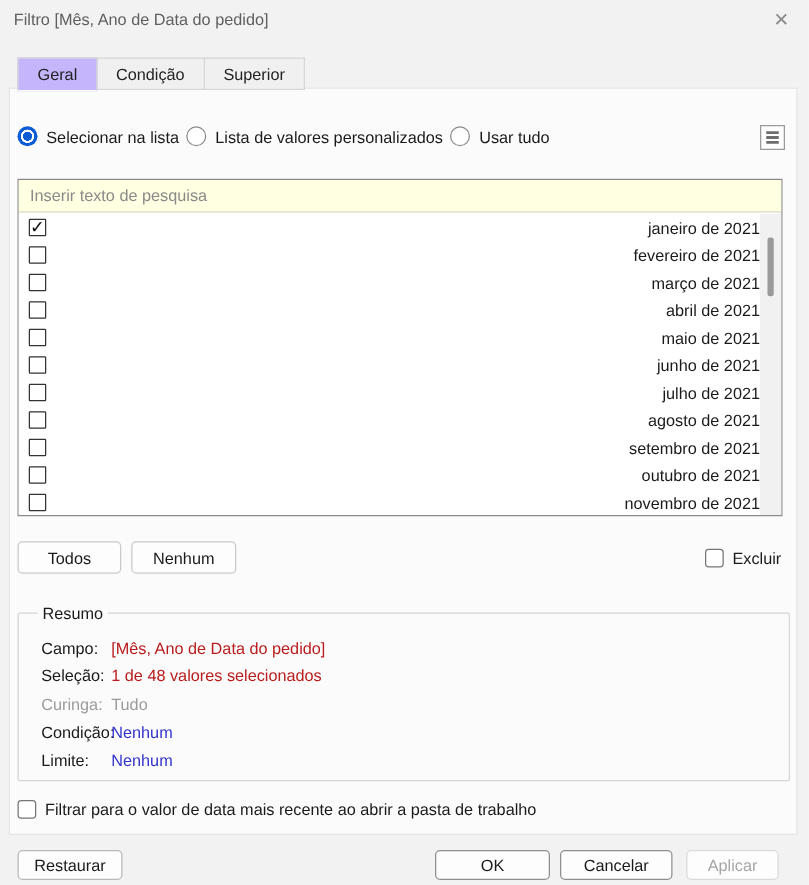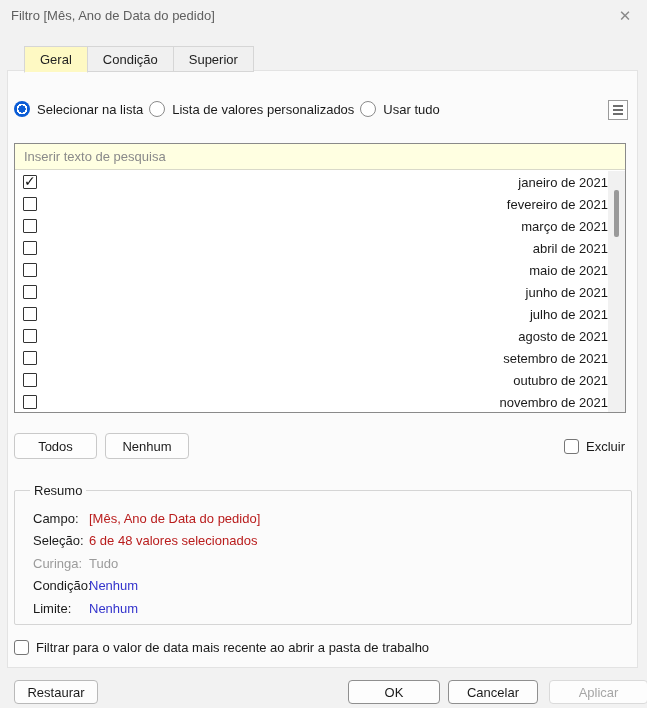--- a/index.html
+++ b/index.html
@@ -15,22 +15,22 @@
   .title{position:absolute;left:11px;top:8px;font-size:13px;color:#5f5f5f;}
   .close-btn{position:absolute;right:11px;top:5px;width:22px;height:22px;
     display:flex;align-items:center;justify-content:center;
     color:#8a8a8a;font-size:15px;cursor:pointer;}
   
   .tabs{position:absolute;left:14px;top:46px;display:flex;z-index:3;}
   .tab{height:24px;padding:0 15px;display:flex;align-items:center;
     background:#f0f0f0;border:1px solid #d6d6d6;border-left:none;
     color:#222;cursor:pointer;}
   .tab:first-child{border-left:1px solid #d6d6d6;}
-  .tab.active{background:#fef9c3;border-bottom:1px solid #fcfcfc;height:25px;
-    position:relative;top:0;margin-left:10px;}
+  .tab.active{background:#c4b5fd;border-bottom:1px solid #fcfcfc;height:25px;
+    position:relative;top:0;}
   
   .panel{position:absolute;left:7px;top:70px;width:631px;height:598px;
     background:#fbfbfb;border:1px solid #e3e3e3;box-sizing:border-box;z-index:1;}
   
   .mode-row{position:absolute;left:14px;top:101px;display:flex;z-index:2;}
   .radio-item{display:flex;align-items:center;margin-right:6px;cursor:pointer;}
   .radio{width:16px;height:16px;border-radius:50%;box-sizing:border-box;
     border:1px solid #8a8a8a;background:#fff;margin-right:7px;flex:0 0 auto;}
   .radio.selected{border:none;
     background:radial-gradient(circle,#0b5cd5 0 3.5px,#ffffff 3.8px 5.2px,#0b5cd5 5.5px 8px);}
@@ -74,21 +74,21 @@
   .summary-row{display:flex;height:22.4px;align-items:flex-start;}
   .s-label{width:56px;flex:0 0 auto;color:#1a1a1a;}
   .s-value{color:#b91c1c;}
   .summary-row.disabled .s-label,.summary-row.disabled .s-value{color:#9b9b9b;}
   .summary-row.link .s-value{color:#3333cc;cursor:pointer;}
   
   .latest-row{position:absolute;left:14px;top:640px;display:flex;align-items:center;z-index:2;cursor:pointer;}
   .btn-restaurar{position:absolute;left:14px;top:680px;width:84px;height:24px;border-color:#b9b9b9;}
   .btn-ok{position:absolute;left:348px;top:680px;width:92px;height:24px;border-color:#8f8f8f;}
   .btn-cancelar{position:absolute;left:448px;top:680px;width:90px;height:24px;border-color:#8f8f8f;}
-  .btn-aplicar{position:absolute;left:549px;top:680px;width:99px;height:24px;
+  .btn-aplicar{position:absolute;left:549px;top:680px;width:74px;height:24px;
     border-color:#dadada;color:#a6a6a6;cursor:default;}
 </style>
 </head>
 <body>
 
 <div class="titlebar">
   <div class="title">Filtro [Mês, Ano de Data do pedido]</div>
   <div class="close-btn">✕</div>
 </div>
 
@@ -180,21 +180,21 @@
 
 <div class="groupbox">
   <div class="group-title">Resumo</div>
   <div class="summary-rows">
     <div class="summary-row normal">
         <span class="s-label">Campo:</span>
         <span class="s-value">[Mês, Ano de Data do pedido]</span>
       </div>
       <div class="summary-row normal">
         <span class="s-label">Seleção:</span>
-        <span class="s-value">6 de 48 valores selecionados</span>
+        <span class="s-value">1 de 48 valores selecionados</span>
       </div>
       <div class="summary-row disabled">
         <span class="s-label">Curinga:</span>
         <span class="s-value">Tudo</span>
       </div>
       <div class="summary-row link">
         <span class="s-label">Condição:</span>
         <span class="s-value">Nenhum</span>
       </div>
       <div class="summary-row link">

